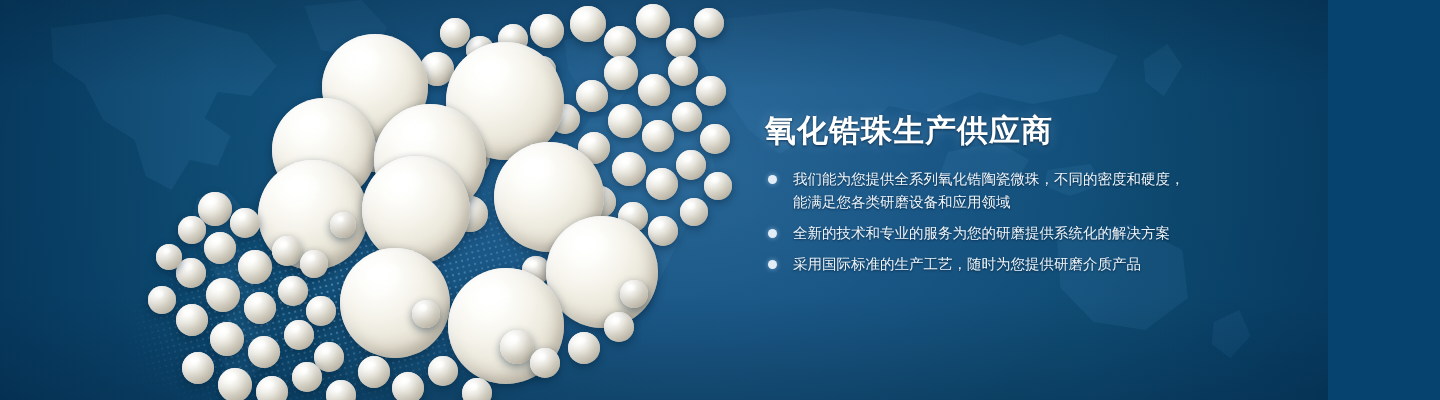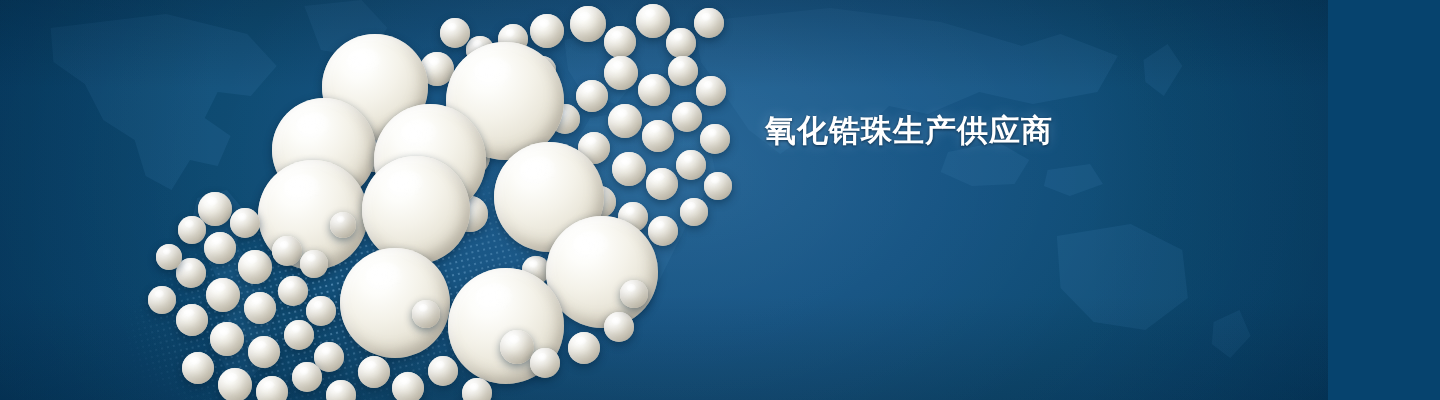--- a/index.html
+++ b/index.html
@@ -221,14 +221,33 @@
     <div class="bead sm" style="left:568px;top:332px;width:32px;height:32px;"></div>
     <div class="bead sm" style="left:604px;top:312px;width:30px;height:30px;"></div>
     <div class="bead sm" style="left:620px;top:280px;width:28px;height:28px;"></div>
     <div class="bead sm" style="left:412px;top:300px;width:28px;height:28px;"></div>
   </div>
 
   <div class="copy">
 
     <div class="title">氧化锆珠生产供应商</div>
 
+    <ul class="bullets">
+
+      <li class="bullet">
+        <span class="bullet-dot"></span>
+        <span class="bullet-text">我们能为您提供全系列氧化锆陶瓷微珠，不同的密度和硬度，</span>
+        <span class="bullet-text">能满足您各类研磨设备和应用领域</span>
+      </li>
+
+      <li class="bullet">
+        <span class="bullet-dot"></span>
+        <span class="bullet-text">全新的技术和专业的服务为您的研磨提供系统化的解决方案</span>
+      </li>
+
+      <li class="bullet">
+        <span class="bullet-dot"></span>
+        <span class="bullet-text">采用国际标准的生产工艺，随时为您提供研磨介质产品</span>
+      </li>
+
+    </ul>
   </div>
 </div>
 
 </body></html>

